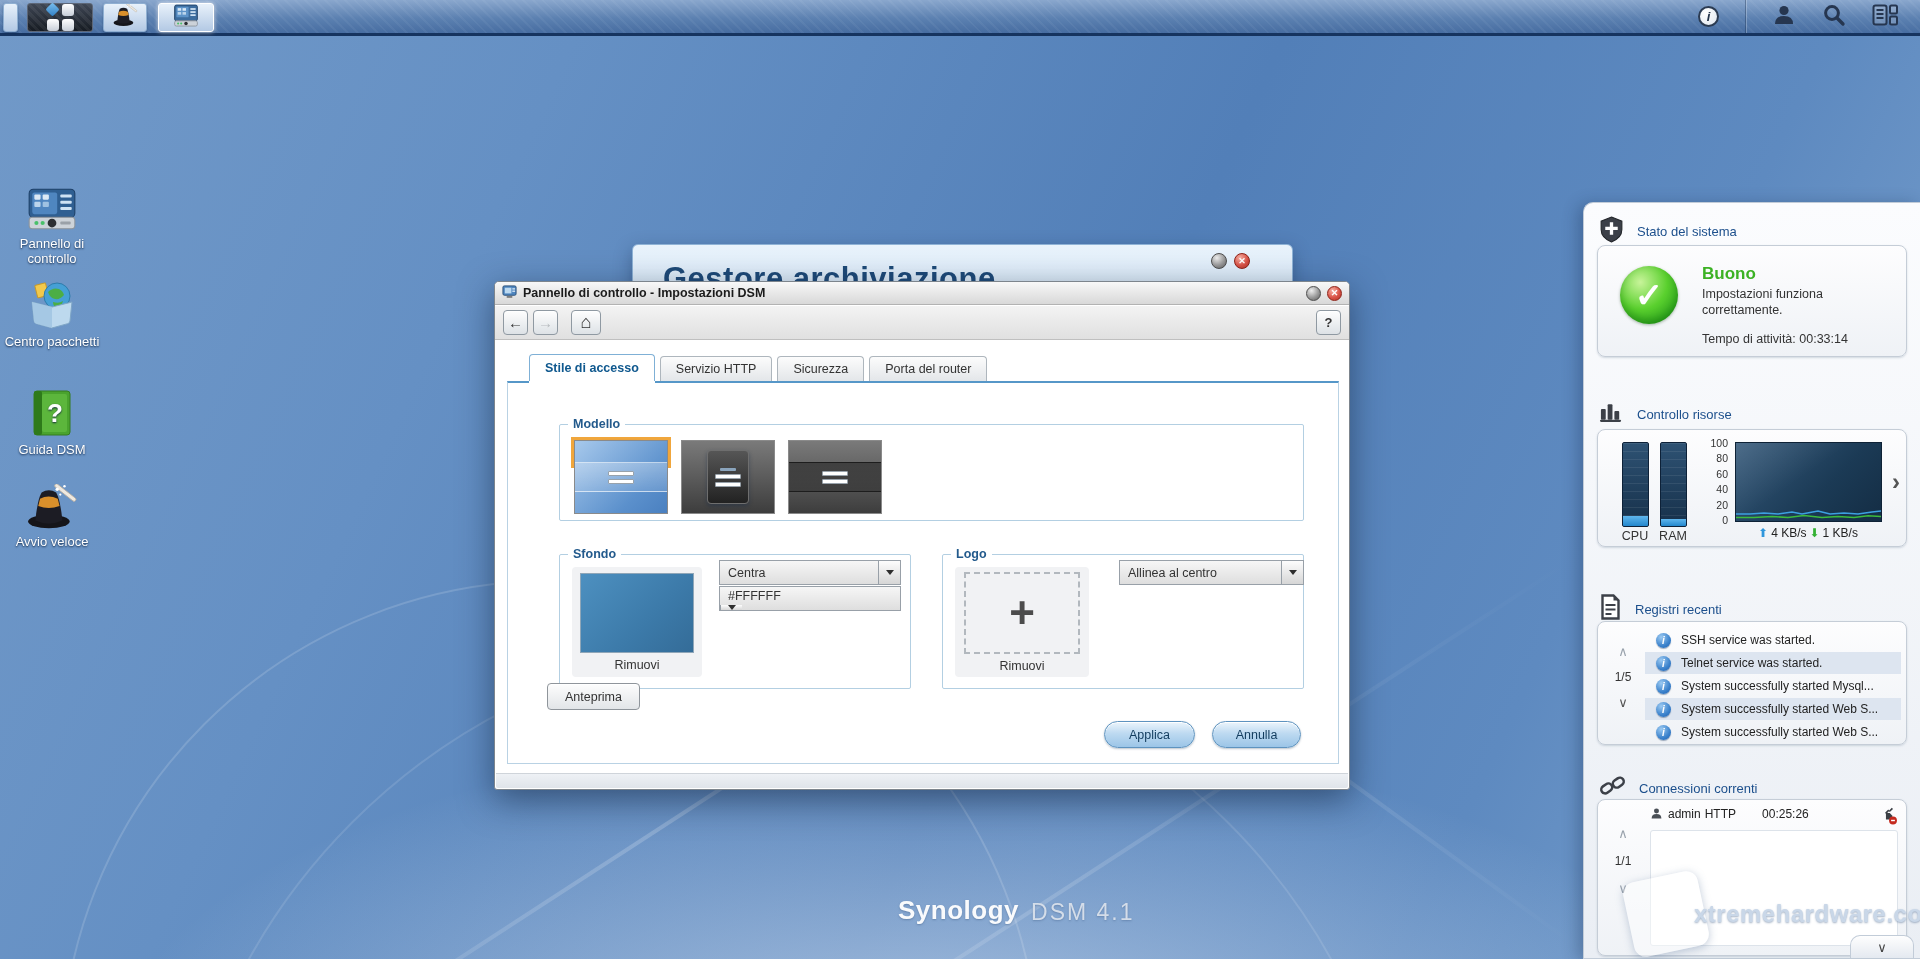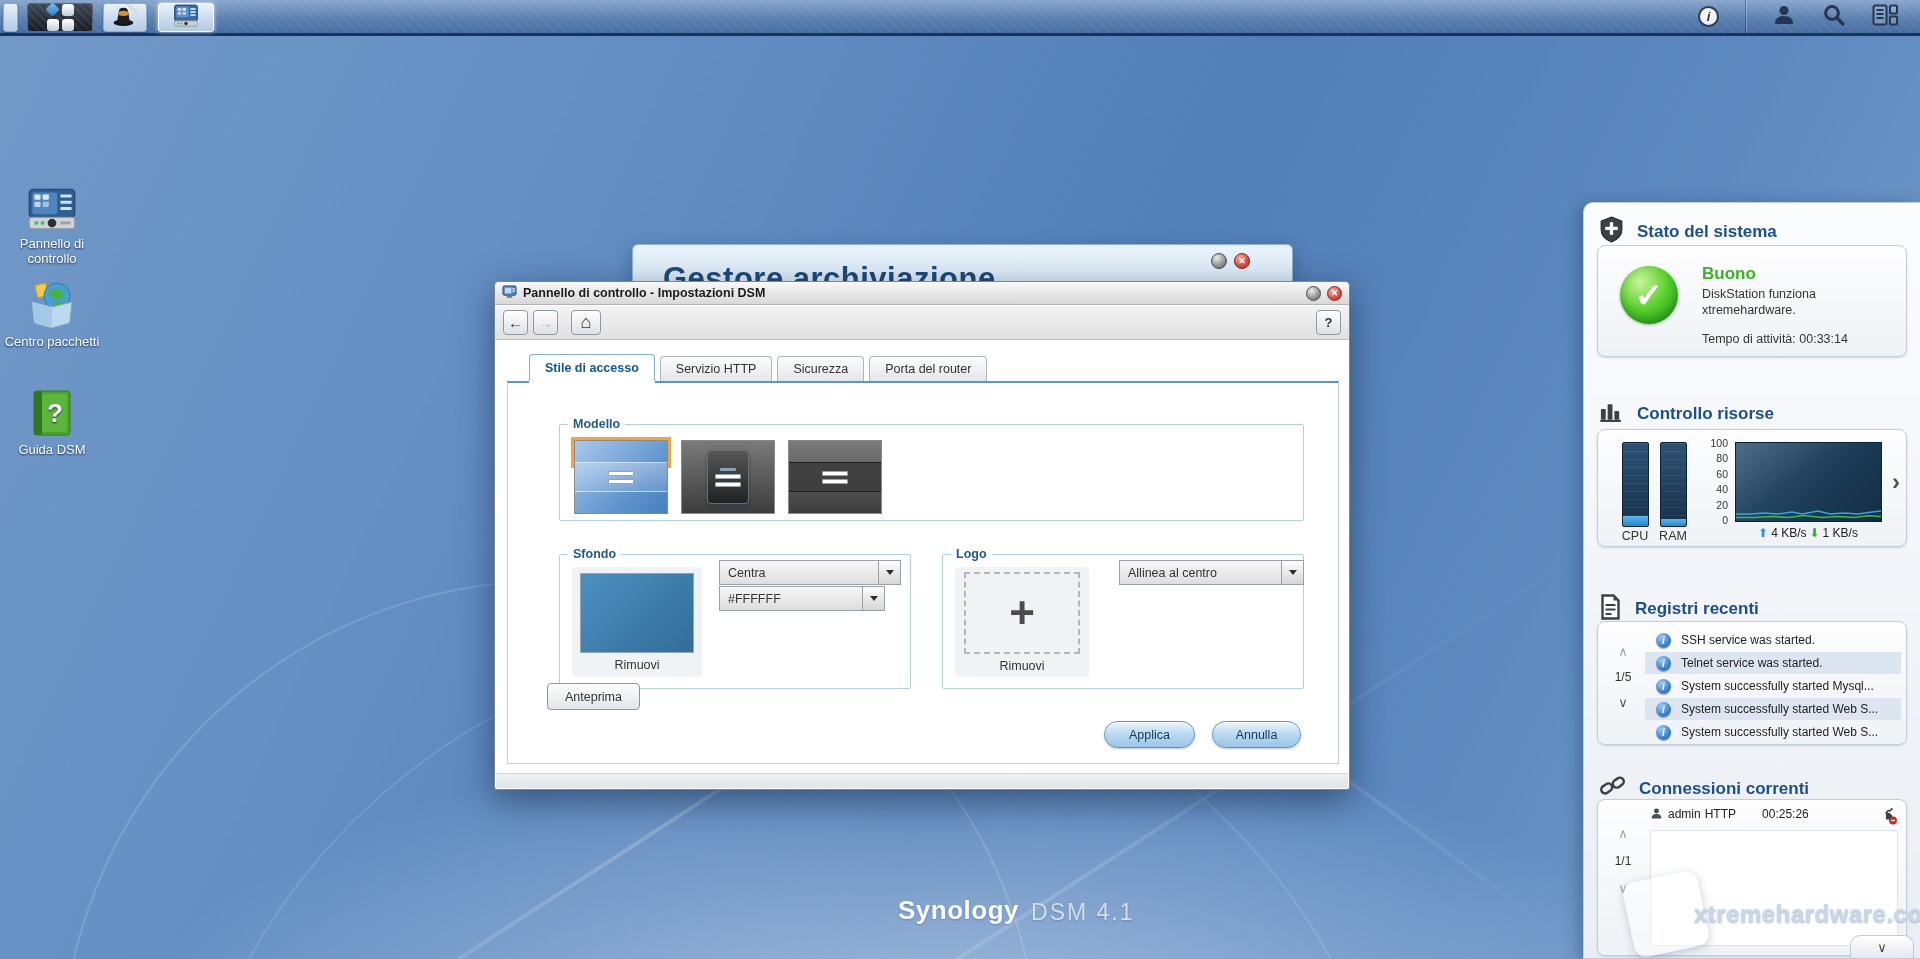--- a/index.html
+++ b/index.html
@@ -79,21 +79,21 @@
   .gray-btn{position:absolute;border:1px solid #8f959b;border-radius:4px;background:linear-gradient(#fdfdfd,#e2e5e8);
     display:flex;align-items:center;justify-content:center;font-size:12.5px;color:#333;box-shadow:inset 0 1px 0 #fff;cursor:pointer;}
   .blue-btn{position:absolute;border:1px solid #5e93bf;border-radius:14px;background:linear-gradient(#ecf5fc,#bedaf1 45%,#9bc5e7);
     display:flex;align-items:center;justify-content:center;font-size:12.5px;color:#123c5e;box-shadow:inset 0 1px 0 rgba(255,255,255,.95),0 1px 2px rgba(30,60,90,.3);cursor:pointer;}
   #dlg-footer{position:absolute;left:1px;right:1px;bottom:1px;height:15px;background:linear-gradient(#eef1f5,#dfe4ea);border-top:1px solid #cfd4da;border-radius:0 0 2px 2px;}
 
   
   #panel{position:absolute;left:1583px;top:202px;width:337px;height:757px;z-index:20;
     background:linear-gradient(180deg,#fbfcfe,#eaeef4);border:1px solid #c2ccd8;border-right:none;border-radius:10px 0 0 0;box-shadow:-5px 2px 16px rgba(15,35,70,.3);}
   .whead{position:absolute;display:flex;align-items:center;gap:13px;}
-  .whead .wt{font-size:17px;font-weight:bold;color:#1c4f8c;}
+  .whead .wt{font-size:13px;font-weight:normal;color:#1c4f8c;}
   .wcard{position:absolute;left:13px;width:310px;background:linear-gradient(#fdfdfe,#eff2f6);border:1px solid #c5cdd7;border-radius:8px;box-shadow:0 1px 2px rgba(120,140,160,.3);}
   .statusball{position:absolute;width:58px;height:58px;border-radius:50%;
     background:radial-gradient(circle at 35% 28%,#c8f49a,#5ad02e 48%,#28a01b 85%);box-shadow:inset 0 -4px 8px rgba(0,90,0,.35),0 1px 3px rgba(40,80,40,.4);
     display:flex;align-items:center;justify-content:center;color:#fff;font-size:34px;font-weight:bold;}
   .gauge{position:absolute;width:27px;border:1px solid #0d2138;border-radius:2px;overflow:hidden;
     background:repeating-linear-gradient(180deg,rgba(255,255,255,.08) 0 1px,transparent 1px 8px),linear-gradient(180deg,#2e5273,#16304a);}
   .gfill{position:absolute;left:0;right:0;bottom:0;background:linear-gradient(#5fb6ec,#2387cd);}
   .glabel{position:absolute;font-size:12.5px;color:#333;text-align:center;width:40px;}
   .ticks{position:absolute;display:flex;flex-direction:column;align-items:flex-end;font-size:10.5px;color:#333;line-height:15.4px;}
   .netplot{position:absolute;border:1px solid #0e2236;background:linear-gradient(145deg,rgba(255,255,255,.12),rgba(255,255,255,0) 45%),linear-gradient(135deg,#35597a,#1b3a55 60%,#142d44);}
@@ -247,20 +247,34 @@
       <svg width="46" height="50" viewBox="0 0 46 50">
         <rect x="5" y="3" width="36" height="44" rx="3" fill="#4aa32e" stroke="#357d1e"></rect>
         <rect x="5" y="3" width="8" height="44" rx="2" fill="#2e7a1a"></rect>
         <rect x="13" y="6" width="25" height="38" rx="2" fill="#5cb63c"></rect>
         <text x="26" y="34" font-size="26" font-weight="bold" fill="#fff" text-anchor="middle" font-family="DejaVu Sans">?</text>
       </svg>
     </div>
     <div>Guida DSM</div>
   </div>
 
+  <div class="dicon" style="top:474px;">
+    <div class="ic">
+      <svg width="52" height="46" viewBox="0 0 50 44">
+        <rect x="27" y="-1" width="25" height="3.6" rx="1.8" fill="#efe9e0" stroke="#b3aca0" stroke-width=".8" transform="rotate(38 28 2)"></rect>
+        <ellipse cx="22" cy="36" rx="20" ry="6.5" fill="#15151a"></ellipse>
+        <path d="M9 35 q2 -20 6 -27 q7 -4 14 0 q4 7 6 27 q-13 6 -26 0" fill="#1c1c24"></path>
+        <path d="M13.5 14 q8 -4 17 0 l1.8 7 q-10.5 4 -20.5 0z" fill="#d98f2b"></path>
+        <circle cx="30" cy="5" r="1.6" fill="#fff"></circle>
+          <circle cx="37" cy="2" r="1.2" fill="#fff"></circle>
+          <circle cx="33" cy="10" r="1.1" fill="#fff"></circle>
+      </svg>
+    </div>
+    <div>Avvio veloce</div>
+  </div>
 
   <div id="backwin">
     <h1>Gestore archiviazione</h1>
     <div style="position:absolute;right:42px;top:8px;display:flex;gap:7px;">
       <div class="wbtn min" style="width:16px;height:16px;"></div>
       <div class="wbtn close" style="width:16px;height:16px;">
           <span>✕</span>
         </div>
     </div>
   </div>
@@ -354,21 +368,21 @@
       <div class="backing" style="left:64px;top:184px;width:130px;height:110px;">
         <div style="margin:6px auto 0;width:114px;height:80px;border:1px solid #8fa6b8;background:linear-gradient(135deg,#4d90c0,#3c7aa9 60%,#346c98);"></div>
         <div class="remove-lbl" style="cursor:pointer;">Rimuovi</div>
       </div>
       <div class="sel" style="left:211px;top:177px;width:182px;">
         <span class="val">Centra</span>
         <span class="arr">
             <span class="tri"></span>
           </span>
       </div>
-      <div class="sel" style="left:211px;top:203px;width:166px;">
+      <div class="sel" style="left:211px;top:203px;width:182px;flex-direction:column;">
         <span class="val">#FFFFFF</span>
         <span class="arr">
             <span class="tri"></span>
           </span>
       </div>
 
       <fieldset style="left:422px;top:152px;width:362px;height:142px;">
         <legend>Logo</legend>
       </fieldset>
       <div class="backing" style="left:447px;top:184px;width:134px;height:110px;">
@@ -408,21 +422,21 @@
             <path d="M10.4 6 h3.2 v4.4 H18 v3.2 h-4.4 V18 h-3.2 v-4.4 H6 v-3.2 h4.4z" fill="#fff"></path>
           </svg>
       </span>
       <span class="wt">Stato del sistema</span>
     </div>
     <div class="wcard" style="top:42px;height:112px;">
       <div class="statusball" style="left:22px;top:20px;">
         <span>✓</span>
       </div>
       <div style="position:absolute;left:104px;top:18px;font-size:17px;font-weight:bold;color:#3cb224;">Buono</div>
-      <div style="position:absolute;left:104px;top:40px;width:150px;font-size:12.5px;color:#333;line-height:16px;">DiskStation funziona xtremehardware.</div>
+      <div style="position:absolute;left:104px;top:40px;width:150px;font-size:12.5px;color:#333;line-height:16px;">Impostazioni funziona correttamente.</div>
       <div style="position:absolute;left:104px;top:86px;font-size:12.5px;color:#333;">Tempo di attività: 00:33:14</div>
     </div>
 
     <div class="whead" style="left:15px;top:198px;">
       <span>
         <svg width="25" height="22" viewBox="0 0 26 22">
             <rect x="2" y="8" width="5" height="11" rx="1" fill="#3c4048"></rect>
             <rect x="9" y="3" width="5" height="16" rx="1" fill="#3c4048"></rect>
             <rect x="16" y="10" width="5" height="9" rx="1" fill="#3c4048"></rect>
             <rect x="1" y="19" width="22" height="2.4" rx="1.2" fill="#3c4048"></rect>

